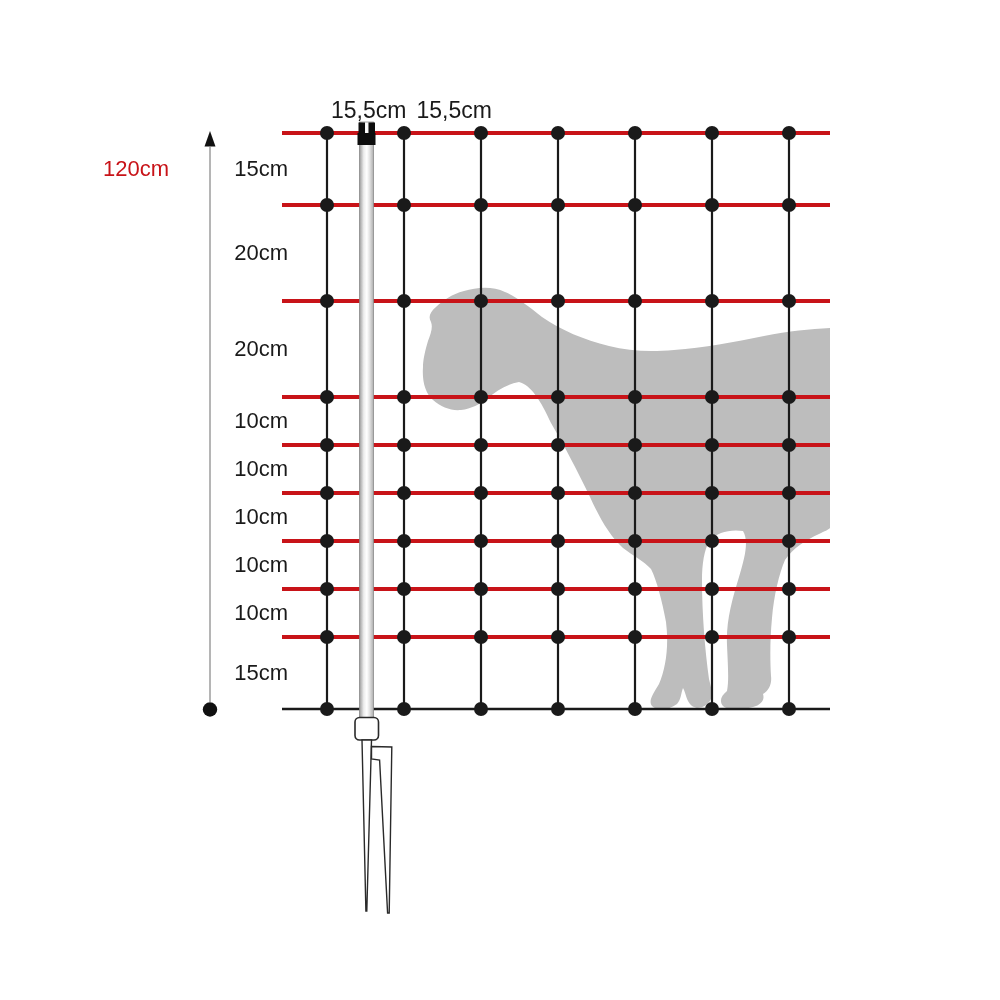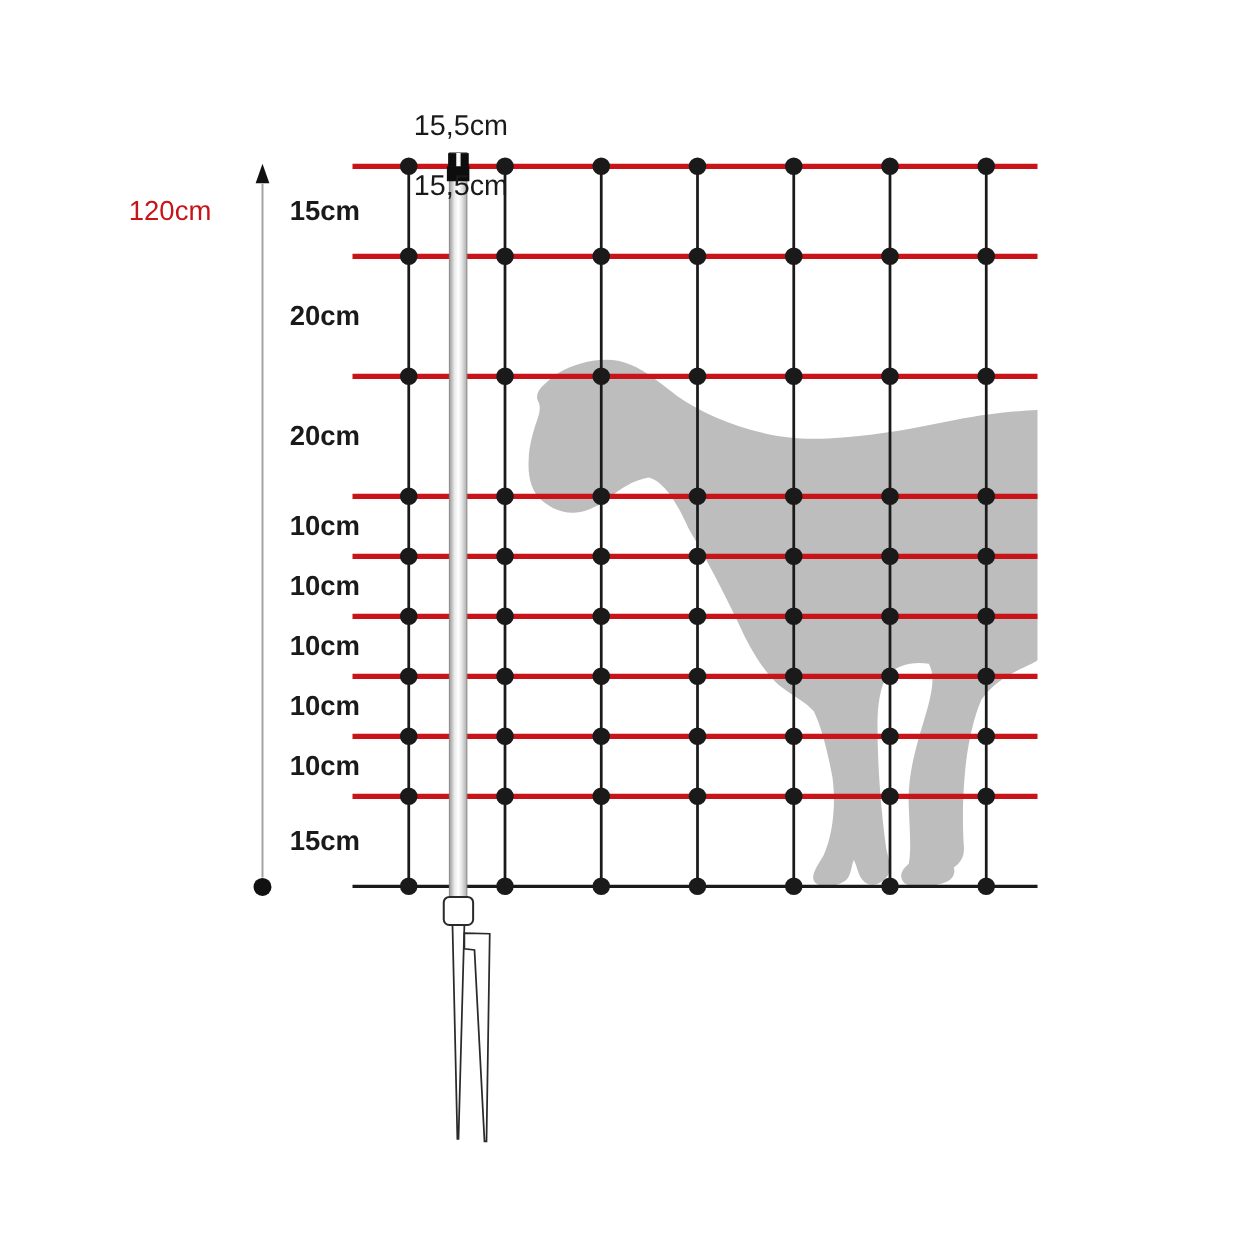--- a/index.html
+++ b/index.html
@@ -8,22 +8,22 @@
     font-family:"Liberation Sans", sans-serif;overflow:hidden;
   }
   .stage svg{position:absolute;left:0;top:0;}
   .wire-line{stroke:var(--wire-red,#c81318);stroke-width:4.2;}
   .ground-line{stroke:var(--line-black,#1a1a1a);stroke-width:2.6;}
   .string-line{stroke:var(--line-black,#1a1a1a);stroke-width:2.2;}
   .knot{fill:var(--line-black,#1a1a1a);}
   .sheep{fill:var(--sheep-gray,#bdbdbd);}
   .label{position:absolute;color:var(--label-text,#1a1a1a);font-size:22px;line-height:28px;white-space:nowrap;}
   .height-label{left:103px;top:155px;width:114px;color:var(--dimension-label-red,#c81318);}
-  .mesh-labels{left:331px;top:86px;display:flex;gap:20px;font-size:23px;flex-direction:column;}
-  .row-label{left:168px;width:120px;text-align:right;font-weight:bold;}
+  .mesh-labels{left:331px;top:96px;display:flex;gap:10px;font-size:23px;}
+  .row-label{left:168px;width:120px;text-align:right;}
   .dim-line{stroke:#a3a3a3;stroke-width:1.6;}
   .dim-solid{fill:#111;}
   .post-body{fill:url(#postGrad);stroke:var(--post-border,#8a8a8a);stroke-width:0.8;}
   .clamp{fill:#0d0d0d;}
   .spike{fill:#ffffff;stroke:#2a2a2a;stroke-width:1.4;stroke-linejoin:miter;}
   .ferrule{fill:#ffffff;stroke:#2a2a2a;stroke-width:1.6;}
 </style>
 </head>
 <body>
 

